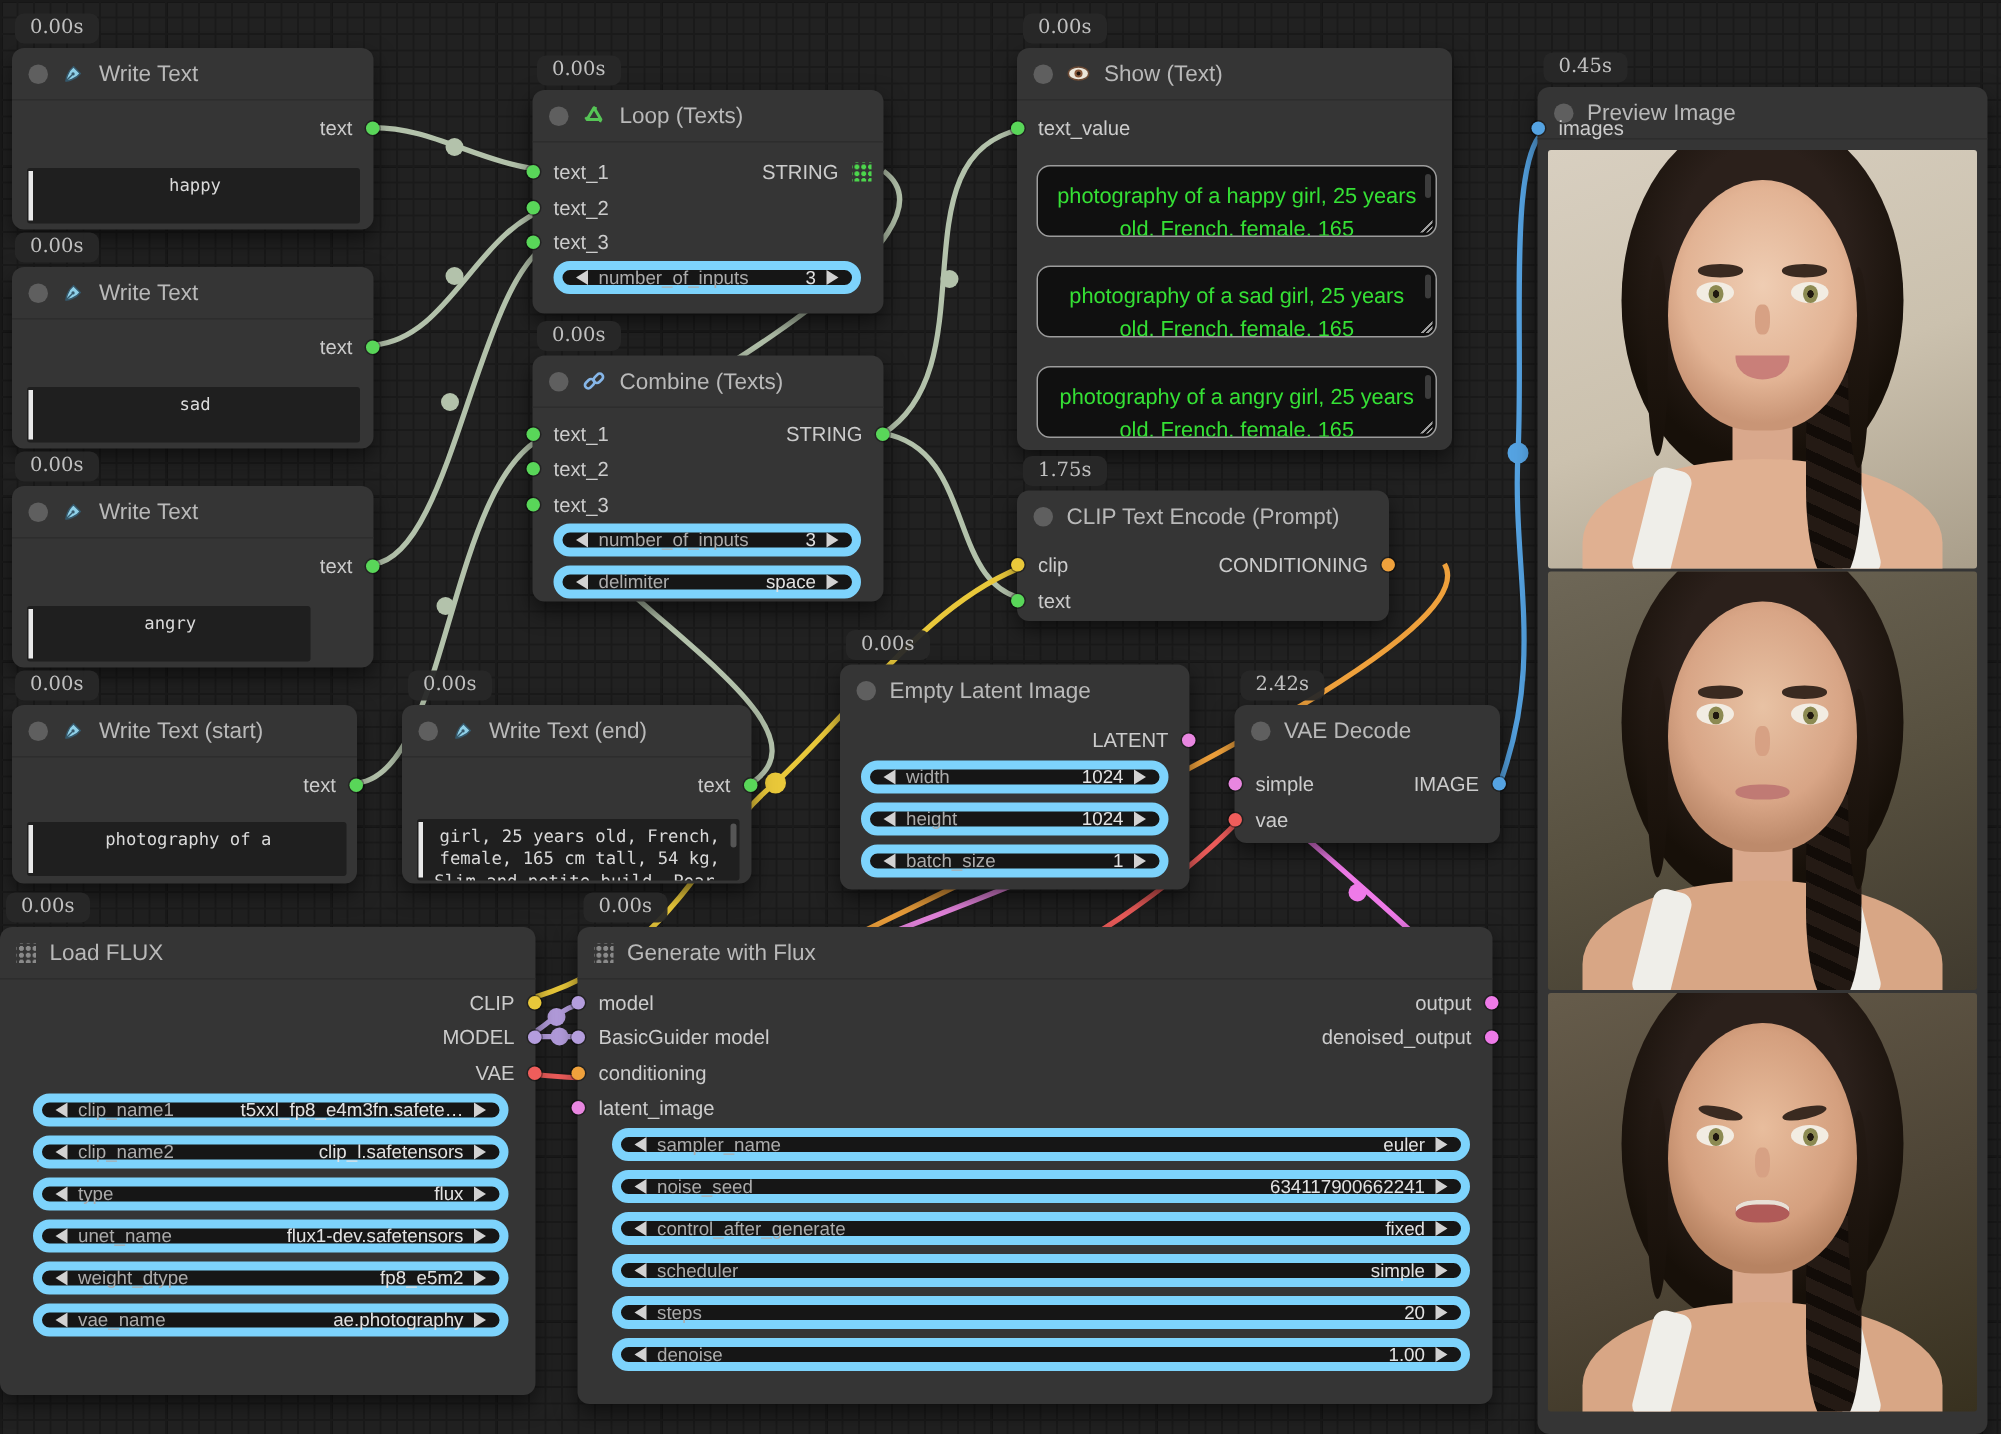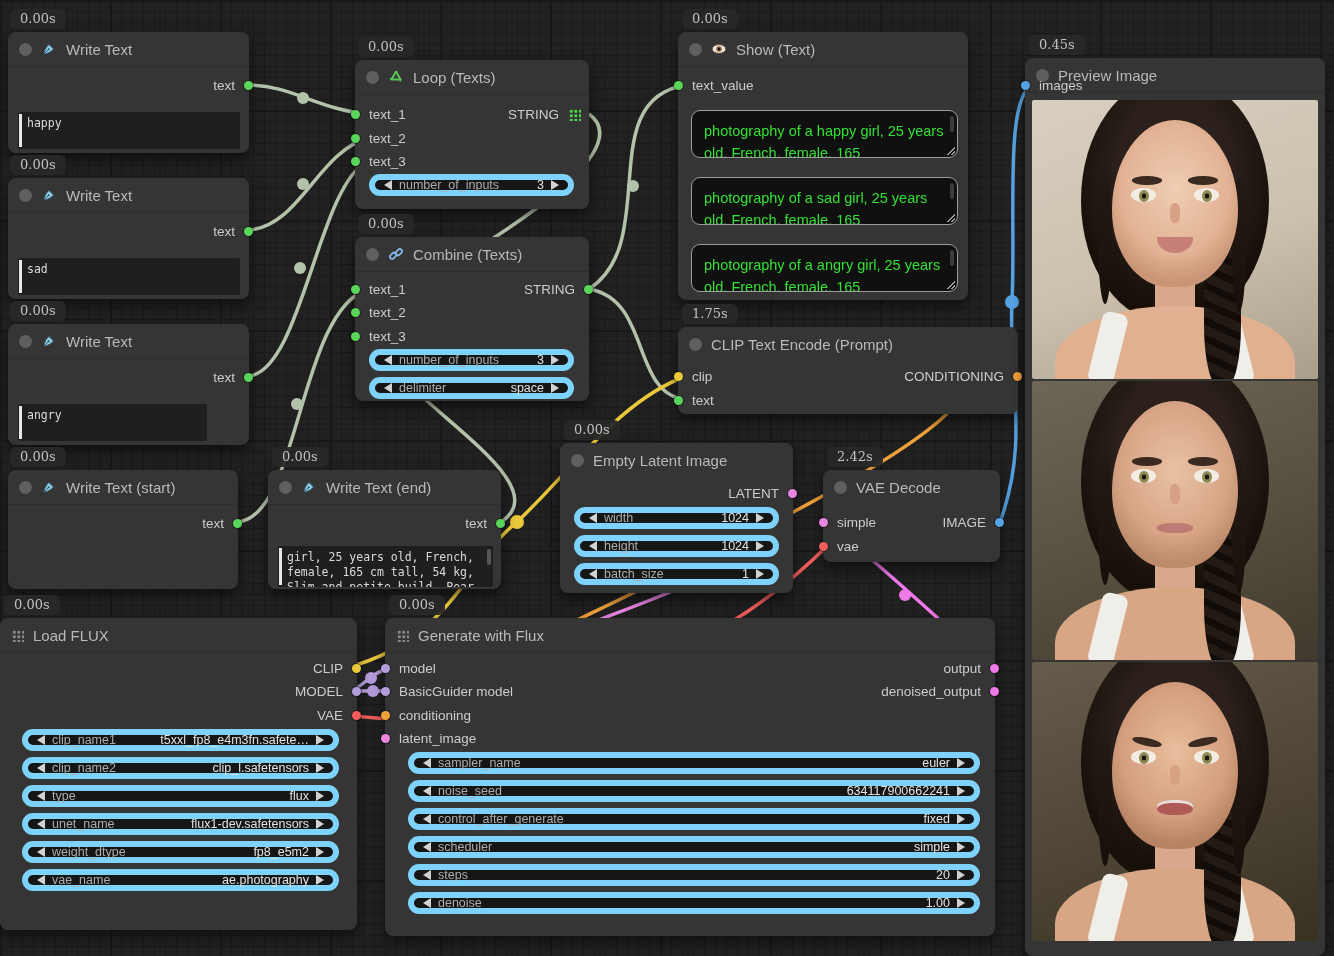--- a/index.html
+++ b/index.html
@@ -4,21 +4,21 @@
 <style>
   html,body{margin:0;padding:0;background:#1c1c1c;}
   #canvas{position:relative;width:1334px;height:956px;overflow:hidden;
     background-color:#212121;
     background-image:
       linear-gradient(#1a1a1a 1px,transparent 1px),
       linear-gradient(90deg,#1a1a1a 1px,transparent 1px),
       linear-gradient(#161616 2px,transparent 2px),
       linear-gradient(90deg,#161616 2px,transparent 2px);
     background-size:11px 11px,11px 11px,110px 110px,110px 110px;
-    font-family:"Liberation Sans",sans-serif;}
+    font-family:"Liberation Sans",sans-serif;text-align:center;}
   #wires{position:absolute;left:0;top:0;z-index:1;pointer-events:none}
   .node{position:absolute;background:#353535;border-radius:8px;z-index:2;
     box-shadow:0 6px 14px rgba(0,0,0,.55);color:#c4c4c4}
   .tbar{height:34px;display:flex;align-items:center;gap:9px;padding:0 11px;
     color:#b9b9b9;font-size:15px;border-bottom:1px solid #2d2d2d;white-space:nowrap}
   .cdot{width:13px;height:13px;border-radius:50%;background:#5f5f5f;flex:none}
   .badge{position:absolute;z-index:3;background:rgba(40,40,40,.95);border-radius:6px;
     padding:2px 10px 3px;color:#c0c0c0;font:13px "DejaVu Serif",serif}
   .slot{position:absolute;display:flex;align-items:center;gap:9px;height:14px;
     font-size:13.5px;color:#cccccc;white-space:nowrap}
@@ -184,20 +184,21 @@
           <path d="M3,13 C3,12 4,6.5 8,3.5 L12.5,8 C9.5,12 4,13 3,13 Z" fill="#8fd0e8" stroke="#35586b" stroke-width="1"></path>
           <circle cx="7.7" cy="8.3" r="1.1" fill="#35586b"></circle>
           <path d="M3,13 L7,9" stroke="#35586b" stroke-width="1"></path>
         </svg>
     <span>Write Text (start)</span>
   </div>
   <div class="slot out" style="top:46px">
     <i class="sdot" style="background: rgb(89, 214, 89);"></i>
     <span>text</span>
   </div>
+  <div class="tarea" style="left:10px;top:78px;width:213px;height:36px">photography of a</div>
 </div>
 
 <div class="node" style="left:268px;top:470px;width:233px;height:119px">
   <div class="tbar">
     <span class="cdot"></span>
     <svg class="micon" viewBox="0 0 16 16">
           <path d="M3,13 C3,12 4,6.5 8,3.5 L12.5,8 C9.5,12 4,13 3,13 Z" fill="#8fd0e8" stroke="#35586b" stroke-width="1"></path>
           <circle cx="7.7" cy="8.3" r="1.1" fill="#35586b"></circle>
           <path d="M3,13 L7,9" stroke="#35586b" stroke-width="1"></path>
         </svg>
@@ -310,21 +311,21 @@
     <i class="sbscroll"></i>
     <i class="sbhandle"></i>
   </div>
   <div class="showbox" style="left:13px;top:212px;width:267px;height:48px">
     <span>photography of a angry girl, 25 years old, French, female, 165</span>
     <i class="sbscroll"></i>
     <i class="sbhandle"></i>
   </div>
 </div>
 
-<div class="node" style="left:678px;top:327px;width:340px;height:87px">
+<div class="node" style="left:678px;top:327px;width:248px;height:87px">
   <div class="tbar" style="border-bottom:none">
     <span class="cdot"></span>
     <span>CLIP Text Encode (Prompt)</span>
   </div>
   <div class="slot in" style="top:42px">
     <i class="sdot" style="background: rgb(233, 200, 58);"></i>
     <span>clip</span>
   </div>
   <div class="slot in" style="top:66px">
     <i class="sdot" style="background: rgb(89, 214, 89);"></i>

